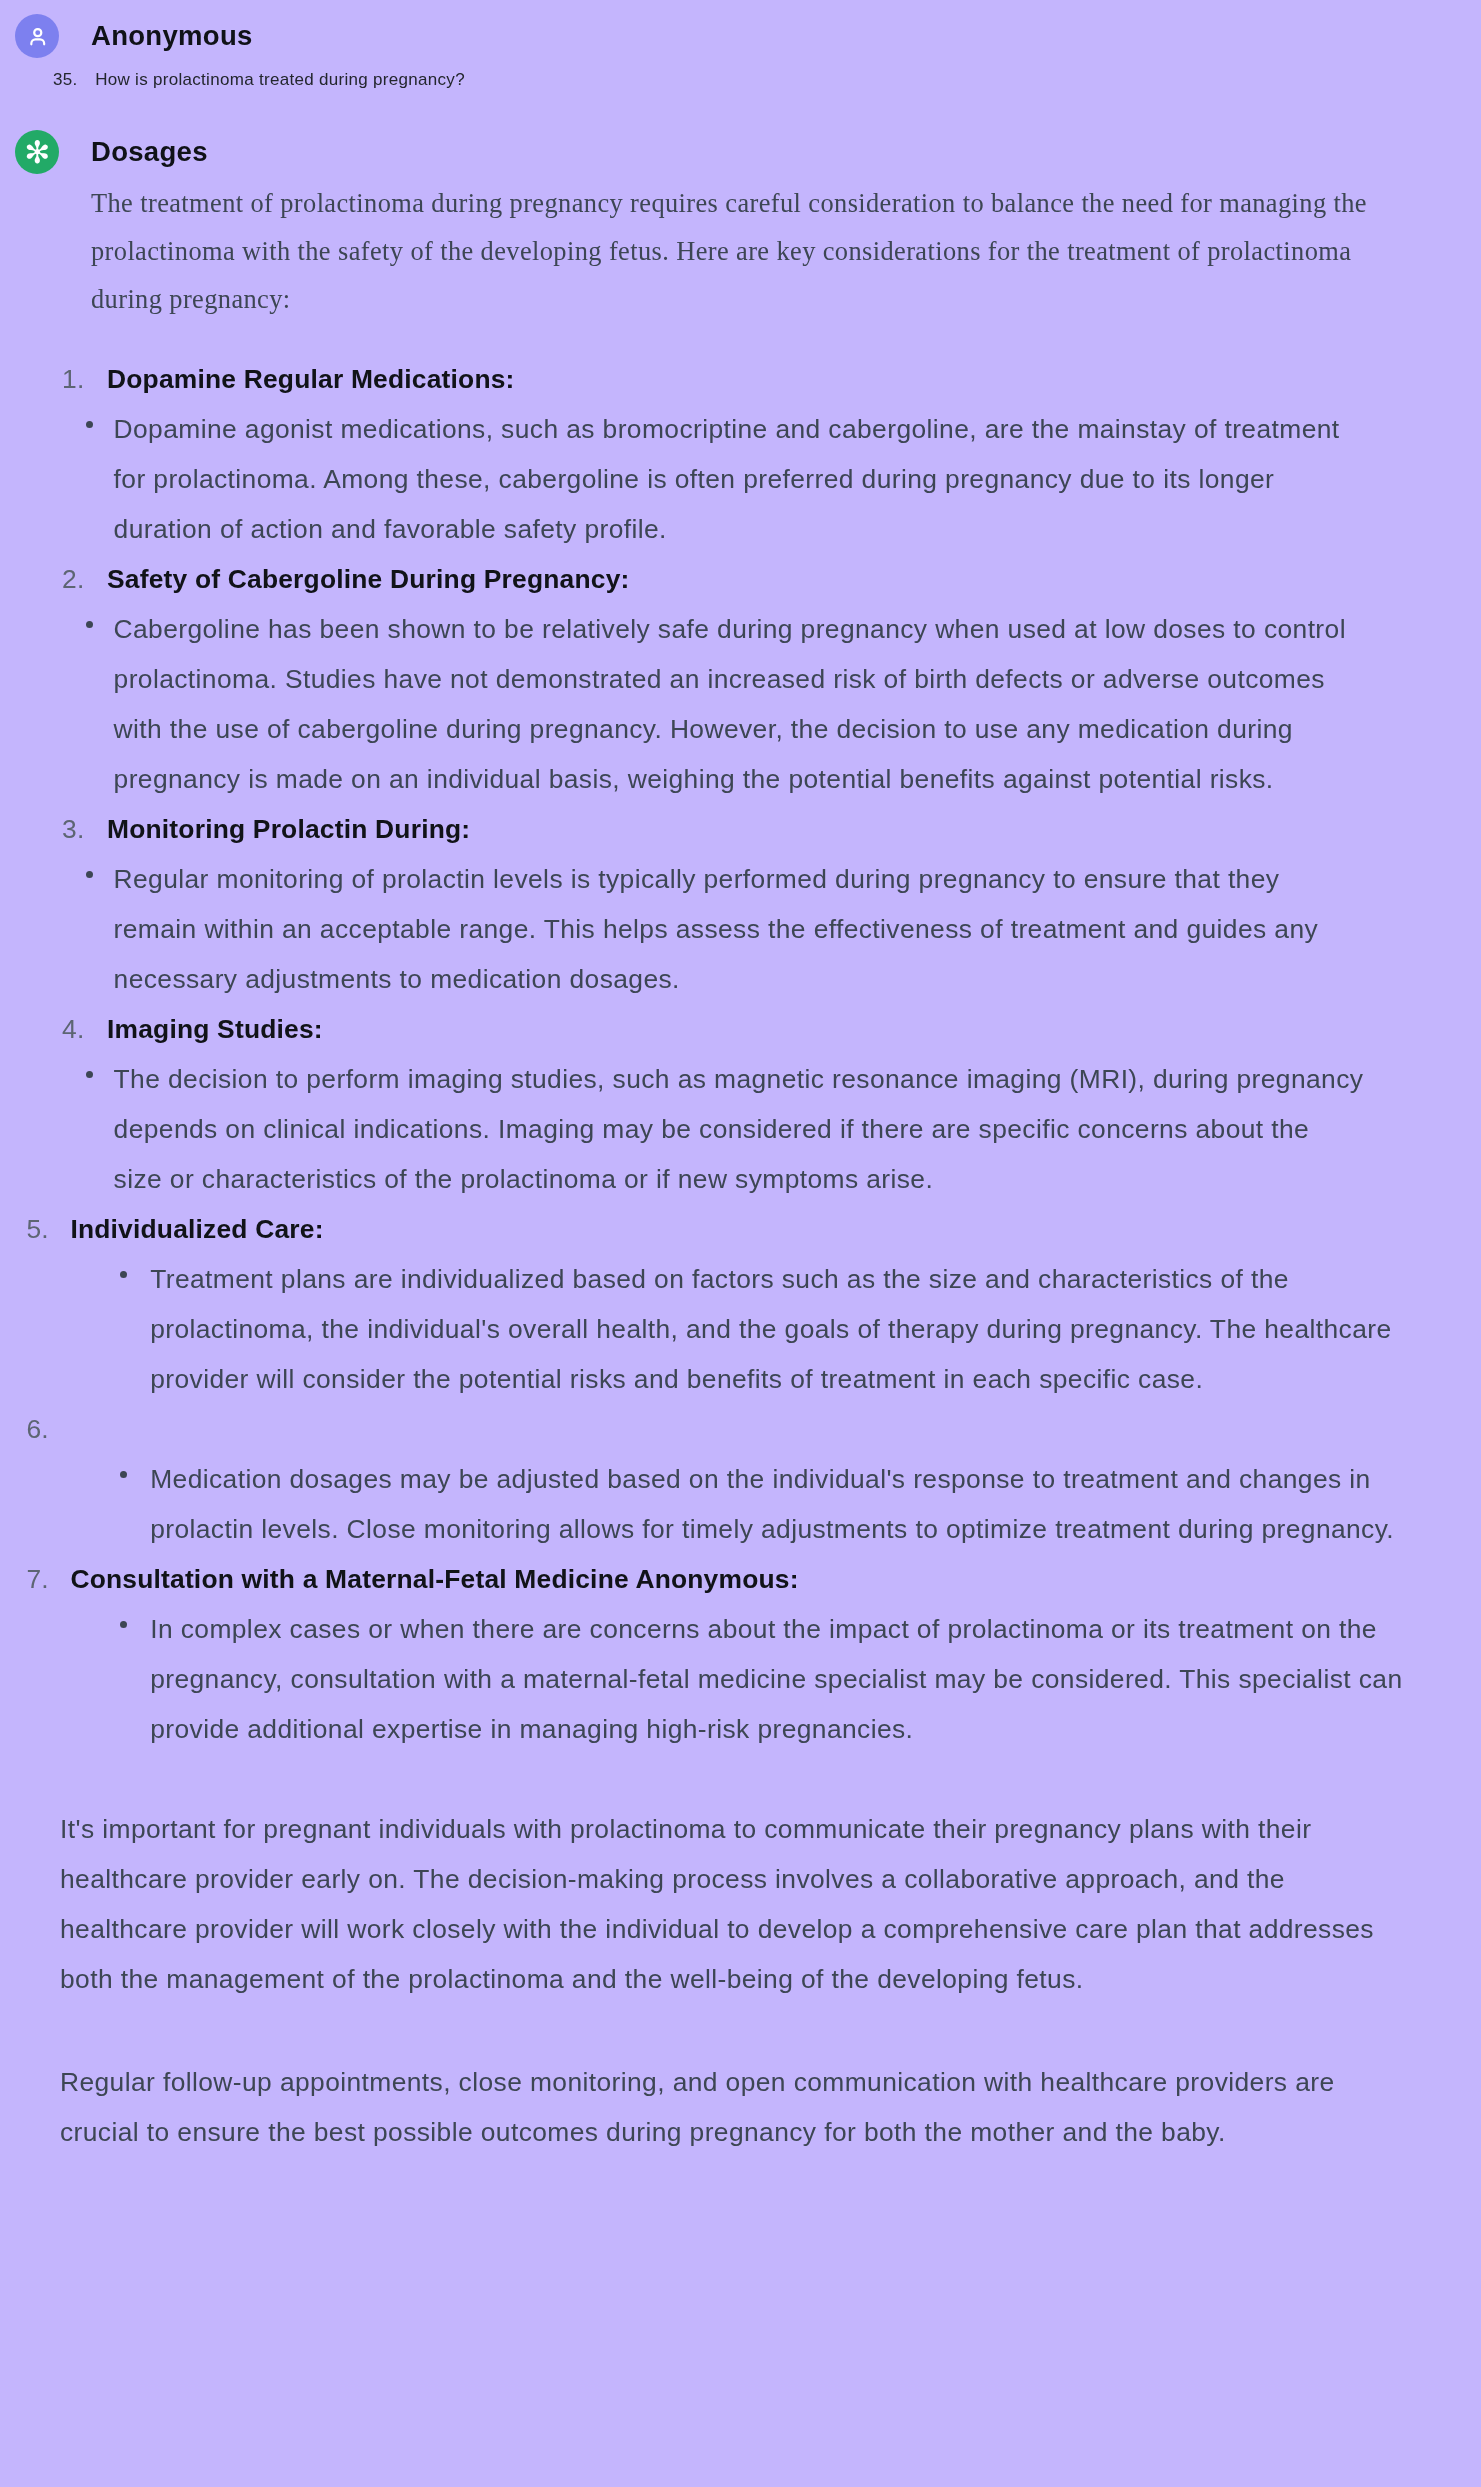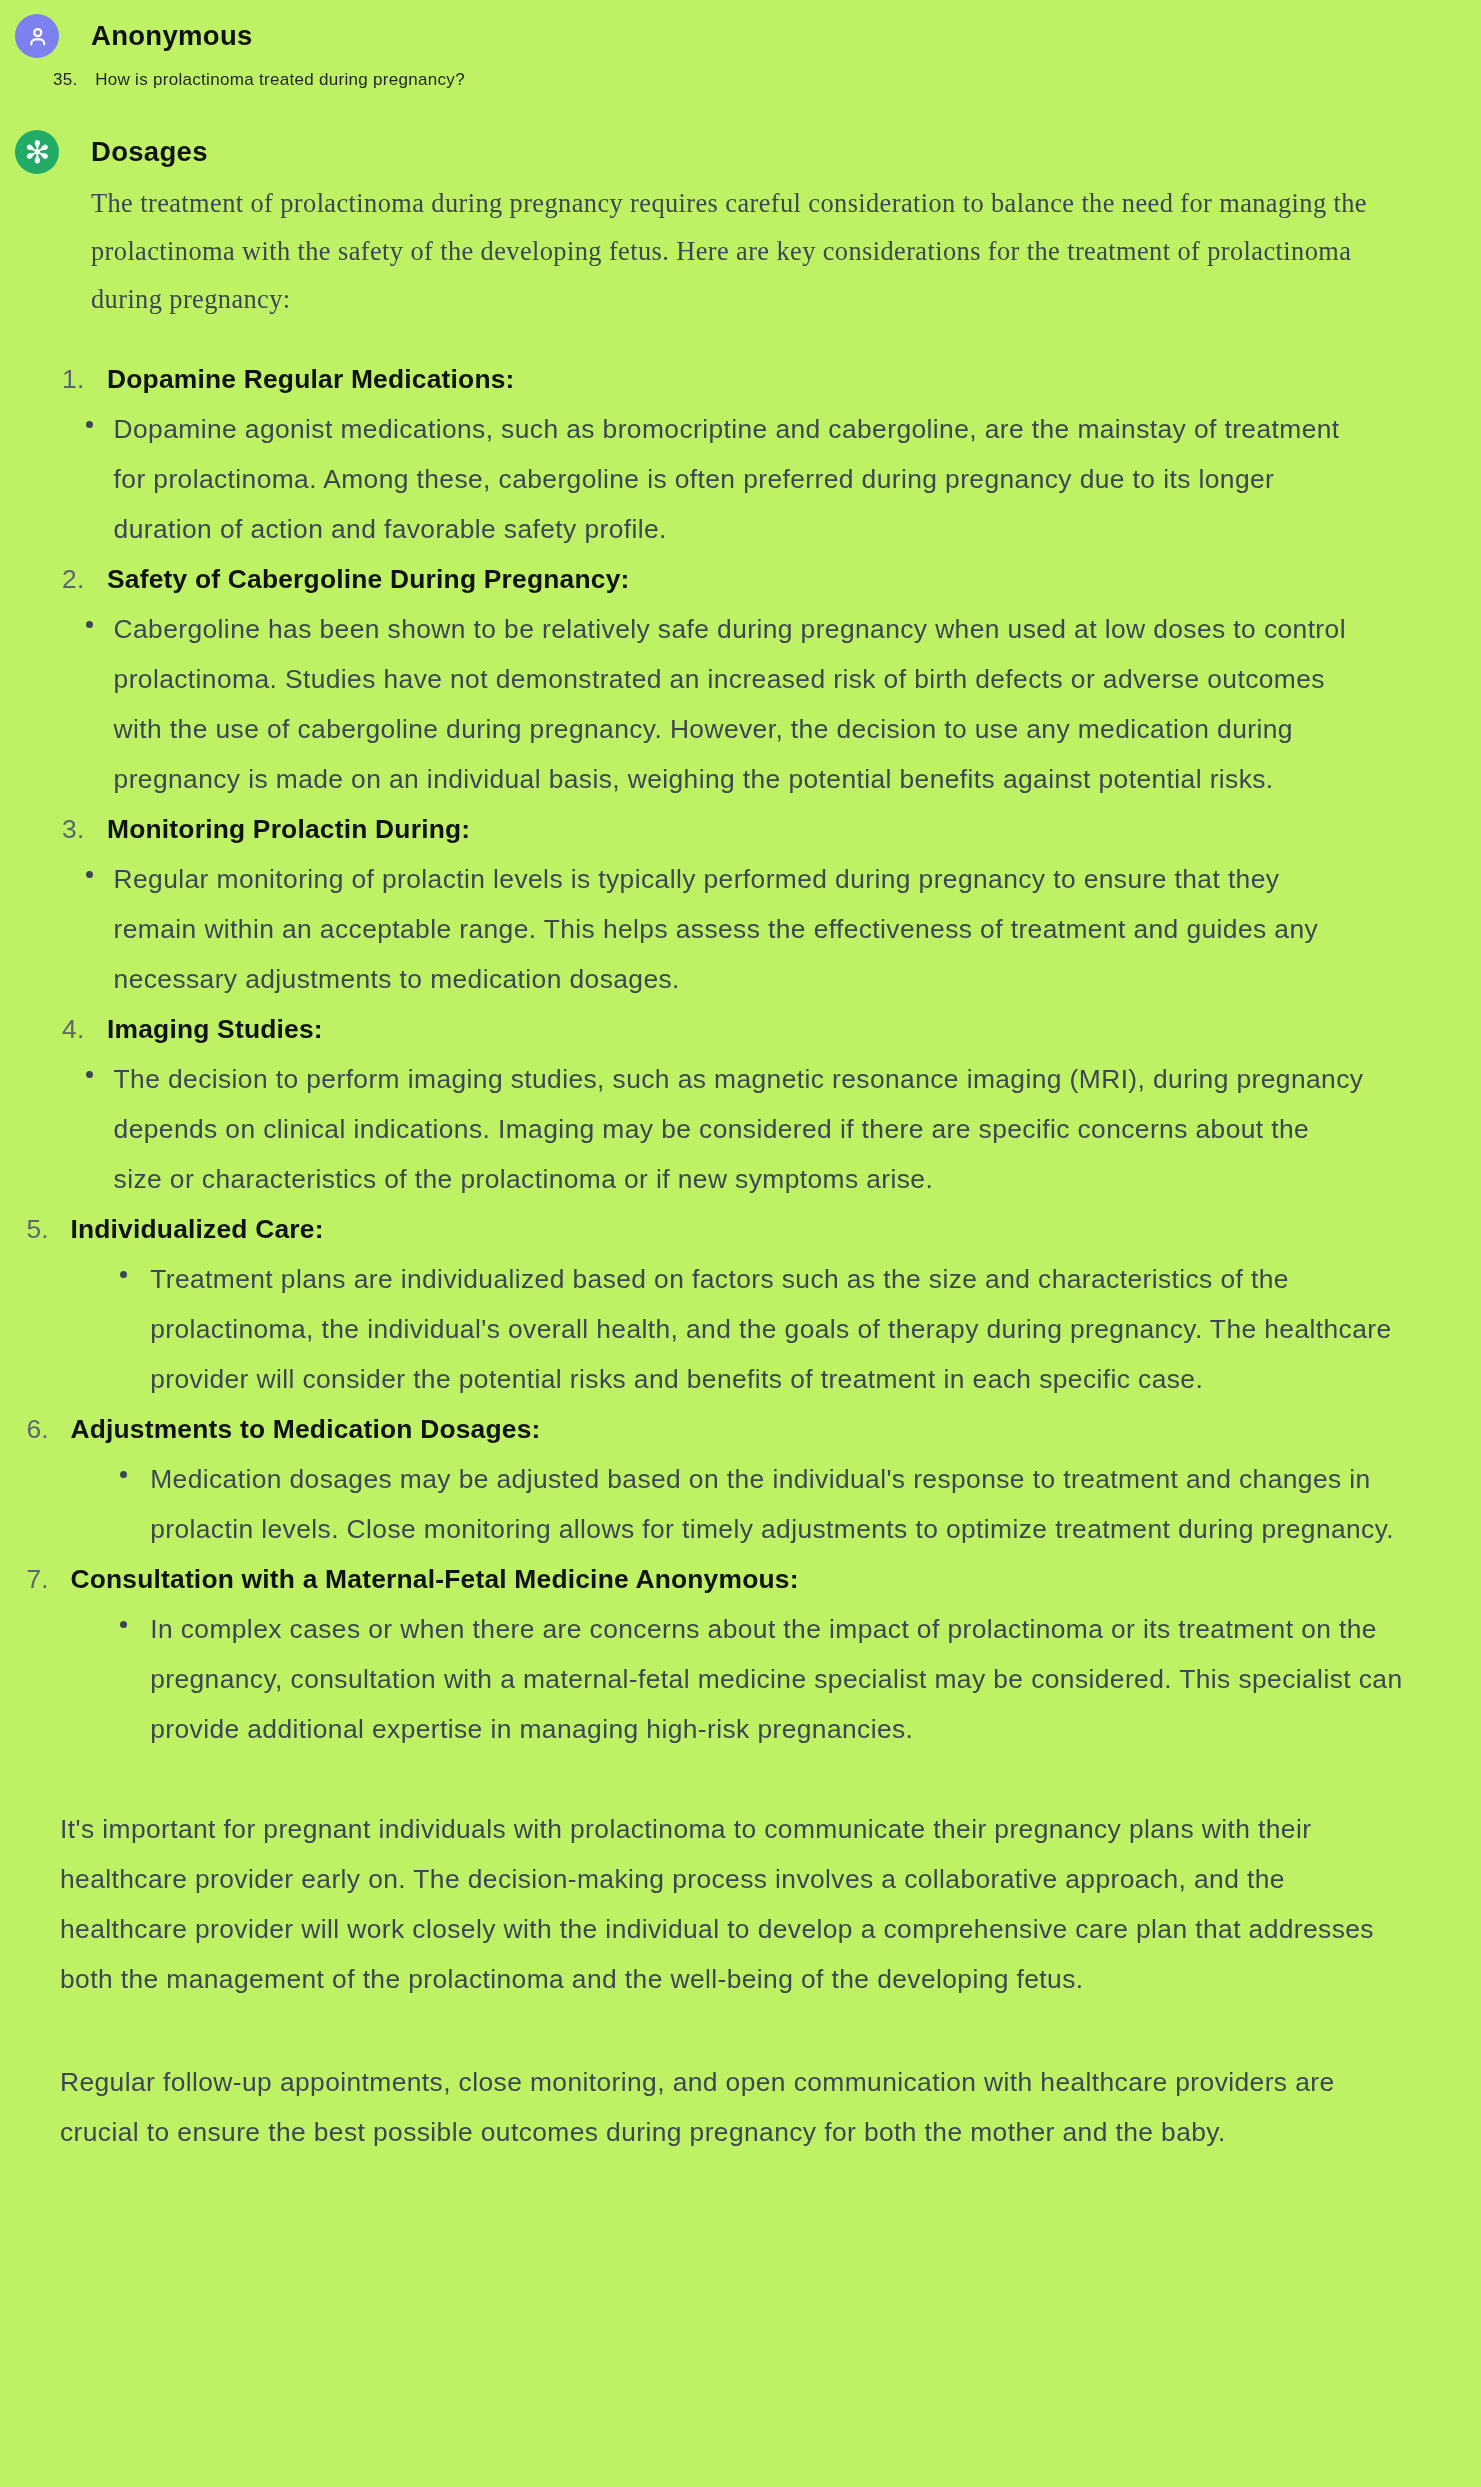--- a/index.html
+++ b/index.html
@@ -10,21 +10,21 @@
   body {
     width: 1481px;
     font-family: "Liberation Sans", "DejaVu Sans", sans-serif;
     color: #3d4654;
     -webkit-font-smoothing: antialiased;
   }
   .page {
     position: relative;
     width: 1481px;
     min-height: 2487px;
-    background: #bef264;
+    background: #c4b5fd;
     padding-top: 14.3px;
     box-sizing: border-box;
   }
   .message { position: relative; }
   .avatar {
     position: absolute;
     left: 15.4px;
     top: 0;
     width: 44px;
     height: 44px;
@@ -216,21 +216,20 @@
         </div>
         <div class="bullet-row">
           <span class="dot"></span>
           <p class="bullet-text">Treatment plans are individualized based on factors such as the size and characteristics of the prolactinoma, the individual's overall health, and the goals of therapy during pregnancy. The healthcare provider will consider the potential risks and benefits of treatment in each specific case.</p>
         </div>
       </li>
 
       <li class="kc-item shallow">
         <div class="item-head">
           <span class="item-num">6.</span>
-          <h3 class="item-heading">Adjustments to Medication Dosages:</h3>
         </div>
         <div class="bullet-row">
           <span class="dot"></span>
           <p class="bullet-text">Medication dosages may be adjusted based on the individual's response to treatment and changes in prolactin levels. Close monitoring allows for timely adjustments to optimize treatment during pregnancy.</p>
         </div>
       </li>
 
       <li class="kc-item shallow">
         <div class="item-head">
           <span class="item-num">7.</span>

